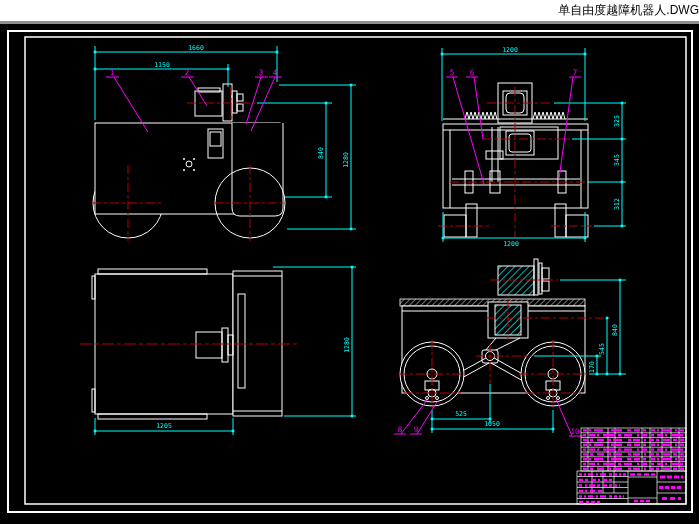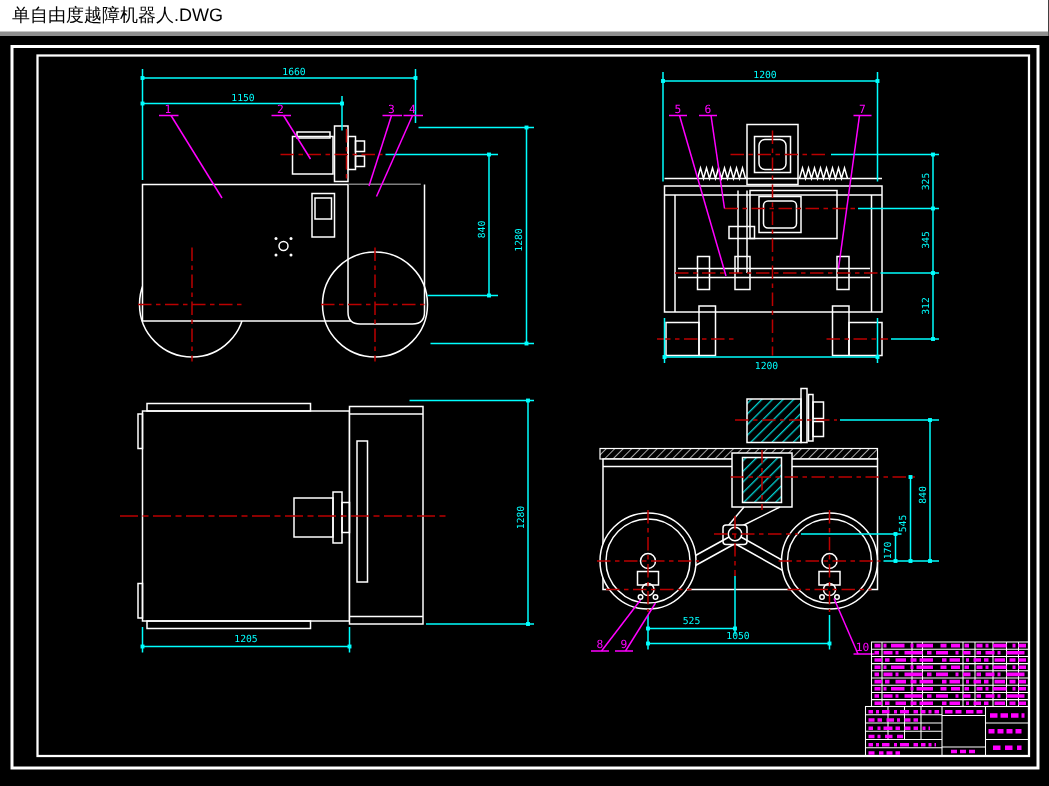--- a/index.html
+++ b/index.html
@@ -1,19 +1,19 @@
 <!DOCTYPE html>
 <html><head>
 <meta charset="utf-8">
 <style>
   html,body{margin:0;padding:0;background:#000;}
   body{width:699px;height:524px;overflow:hidden;font-family:"Liberation Sans",sans-serif;}
   .titlebar{height:21px;background:#ffffff;border-bottom:3px solid #8f8f8f;
             color:#000;font-size:12px;line-height:21px;padding-left:8px;box-sizing:content-box;
-            white-space:nowrap;}
+            white-space:nowrap;text-align:right;}
   svg{display:block;background:#000;}
   
   .w  {stroke:#ffffff;fill:none;stroke-width:1;}
   .wf {stroke:#ffffff;fill:#000000;stroke-width:1;}
   .grid{stroke:#ffffff;fill:none;stroke-width:0.7;}
   .rd {stroke:#bb0000;fill:none;stroke-width:1;stroke-dasharray:9 3 3 3;}
   .c  {stroke:#00ffff;fill:none;stroke-width:1;}
   .csq{fill:#00ffff;stroke:none;}
   .ct {fill:#00ffff;font-family:"DejaVu Sans Mono",monospace;font-size:6.5px;text-anchor:middle;}
   .m  {stroke:#ff00ff;fill:none;stroke-width:1;}

